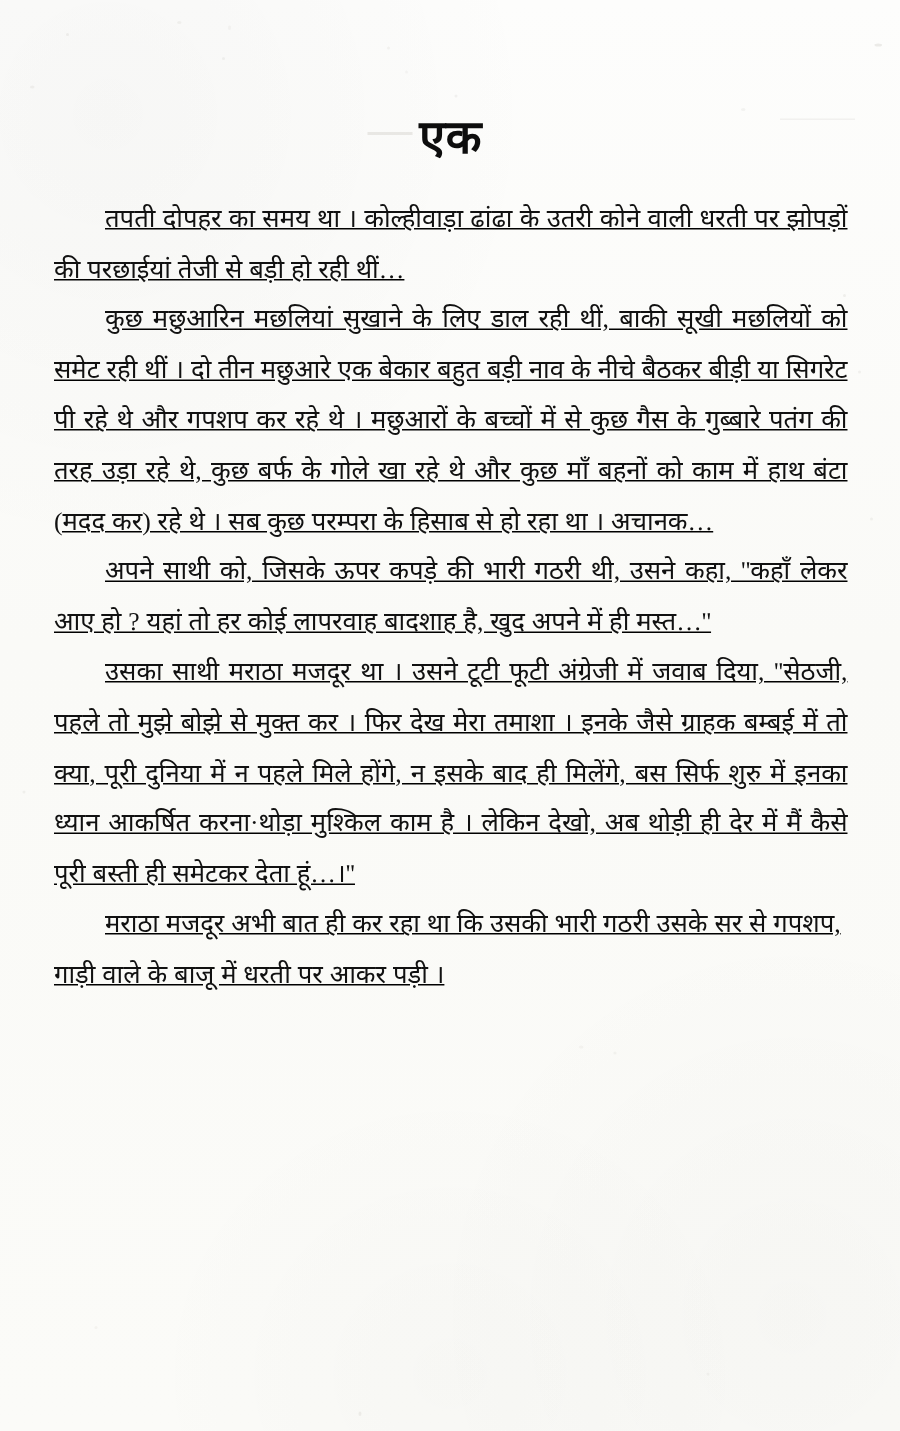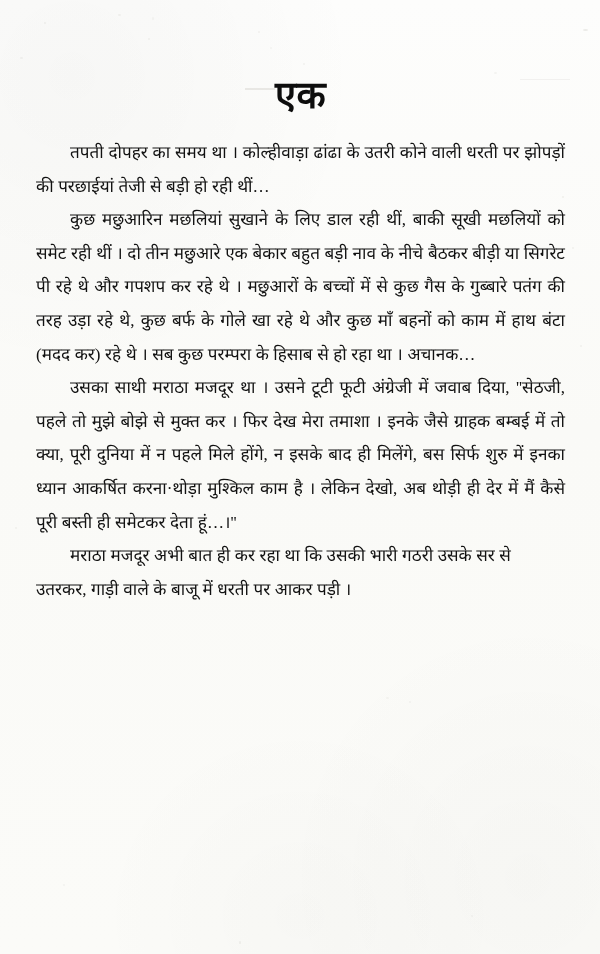--- a/index.html
+++ b/index.html
@@ -47,31 +47,32 @@
   }
   #content {
     position: relative;
     z-index: 2;
     padding: 0 35px 0 36px;
   }
   .chapter-heading {
     margin: 0;
     padding-top: 76px;
     text-align: center;
-    font-size: 38px;
+    font-size: 31px;
     line-height: 1.0;
     font-weight: 700;
     color: #111111;
     letter-spacing: 0.5px;
     font-family: "Liberation Serif", "DejaVu Serif", serif;
     text-rendering: optimizeLegibility;
   }
   .body-text {
     margin: 0;
     padding-top: 22px;
+    text-decoration: underline;
   }
   p.para {
     margin: 0;
     text-indent: 34px;
     text-align: justify;
     text-justify: inter-word;
     font-size: 17.1px;
     line-height: 33.6px;
     color: #151515;
     font-family: "Liberation Serif", "DejaVu Serif", serif;
@@ -116,18 +117,19 @@
     <i style="left:471px; top:915px; width:2px; height:2px; opacity:.2;"></i>
   </div>
 
   <div id="content">
 
     <h1 class="chapter-heading">एक</h1>
 
     <div class="body-text">
       <p class="para" style="color: rgb(21, 21, 21);">तपती दोपहर का समय था । कोल्हीवाड़ा ढांढा के उतरी कोने वाली धरती पर झोपड़ों की परछाईयां तेजी से बड़ी हो रही थीं…</p>
       <p class="para" style="color: rgb(21, 21, 21);">कुछ मछुआरिन मछलियां सुखाने के लिए डाल रही थीं, बाकी सूखी मछलियों को समेट रही थीं । दो तीन मछुआरे एक बेकार बहुत बड़ी नाव के नीचे बैठकर बीड़ी या सिगरेट पी रहे थे और गपशप कर रहे थे । मछुआरों के बच्चों में से कुछ गैस के गुब्बारे पतंग की तरह उड़ा रहे थे, कुछ बर्फ के गोले खा रहे थे और कुछ माँ बहनों को काम में हाथ बंटा (मदद कर) रहे थे । सब कुछ परम्परा के हिसाब से हो रहा था । अचानक…</p>
+      <p class="para" style="color: rgb(21, 21, 21);">अपने साथी को, जिसके ऊपर कपड़े की भारी गठरी थी, उसने कहा, ''कहाँ लेकर आए हो ? यहां तो हर कोई लापरवाह बादशाह है, खुद अपने में ही मस्त…''</p>
       <p class="para" style="color: rgb(21, 21, 21);">उसका साथी मराठा मजदूर था । उसने टूटी फूटी अंग्रेजी में जवाब दिया, ''सेठजी, पहले तो मुझे बोझे से मुक्त कर । फिर देख मेरा तमाशा । इनके जैसे ग्राहक बम्बई में तो क्या, पूरी दुनिया में न पहले मिले होंगे, न इसके बाद ही मिलेंगे, बस सिर्फ शुरु में इनका ध्यान आकर्षित करना·थोड़ा मुश्किल काम है । लेकिन देखो, अब थोड़ी ही देर में मैं कैसे पूरी बस्ती ही समेटकर देता हूं…।''</p>
-      <p class="para" style="color: rgb(21, 21, 21);">मराठा मजदूर अभी बात ही कर रहा था कि उसकी भारी गठरी उसके सर से उतरकर, गाड़ी वाले के बाजू में धरती पर आकर पड़ी ।</p>
+      <p class="para" style="color: rgb(21, 21, 21);">मराठा मजदूर अभी बात ही कर रहा था कि उसकी भारी गठरी उसके सर से गपशप, गाड़ी वाले के बाजू में धरती पर आकर पड़ी ।</p>
     </div>
 
   </div>
 </div>
 
 </body></html>

